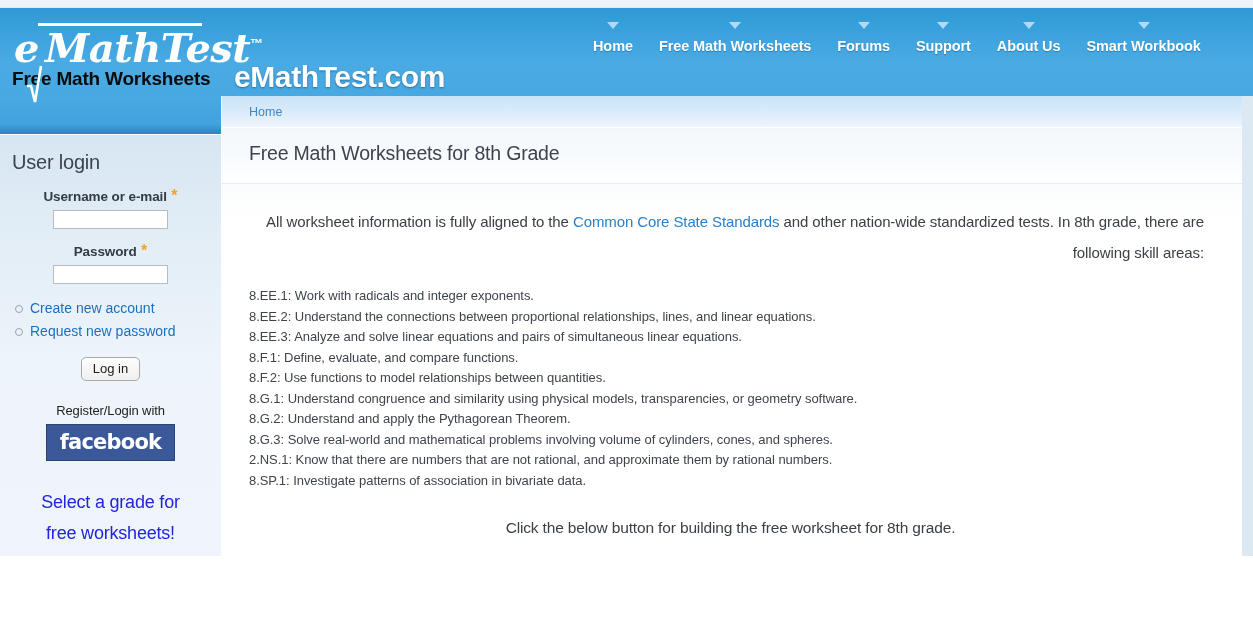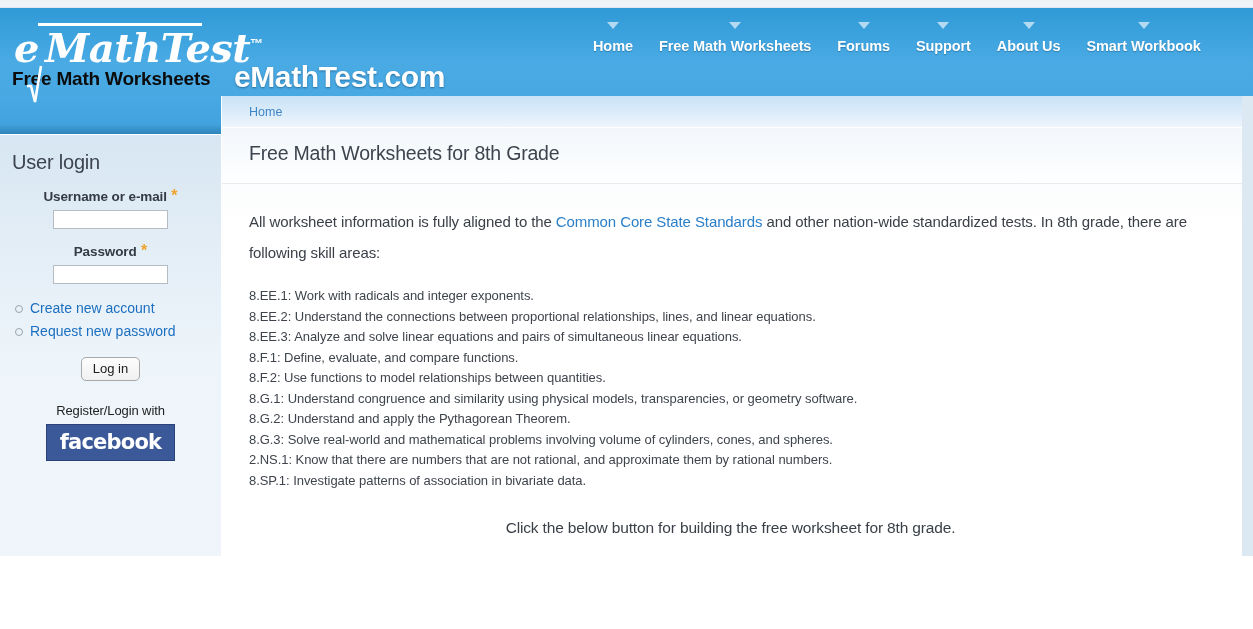--- a/index.html
+++ b/index.html
@@ -318,21 +318,21 @@
     box-sizing: border-box;
   }
   .para {
     color: #3b4048;
     font-size: 15px;
     line-height: 31px;
     margin: 0;
     letter-spacing: -0.1px;
   }
   .para.first { padding-top: 32px; }
-  .para.second { padding-top: 22px; width: 955px; }
+  .para.second { padding-top: 22px; width: 955px; text-align: right; }
   .inline-link {
     color: #2a7fc9;
     text-decoration: none;
     cursor: pointer;
   }
   .standards {
     margin: 18px 0 0 0;
     padding: 0;
     list-style: none;
   }
@@ -444,20 +444,24 @@
 
     <div class="login-btn-wrap">
       <span class="login-btn">Log in</span>
     </div>
 
     <div class="fb-wrap">
       <div class="fb-caption">Register/Login with</div>
       <span class="fb-button">facebook</span>
     </div>
 
+    <div class="grade-cta">
+      <div>Select a grade for</div>
+      <div>free worksheets!</div>
+    </div>
 
   </div>
 
   <div class="content-outer">
 
     <div class="breadcrumb-bar">
       <a class="breadcrumb-link">Home</a>
     </div>
 
     <div class="page-title-bar">

